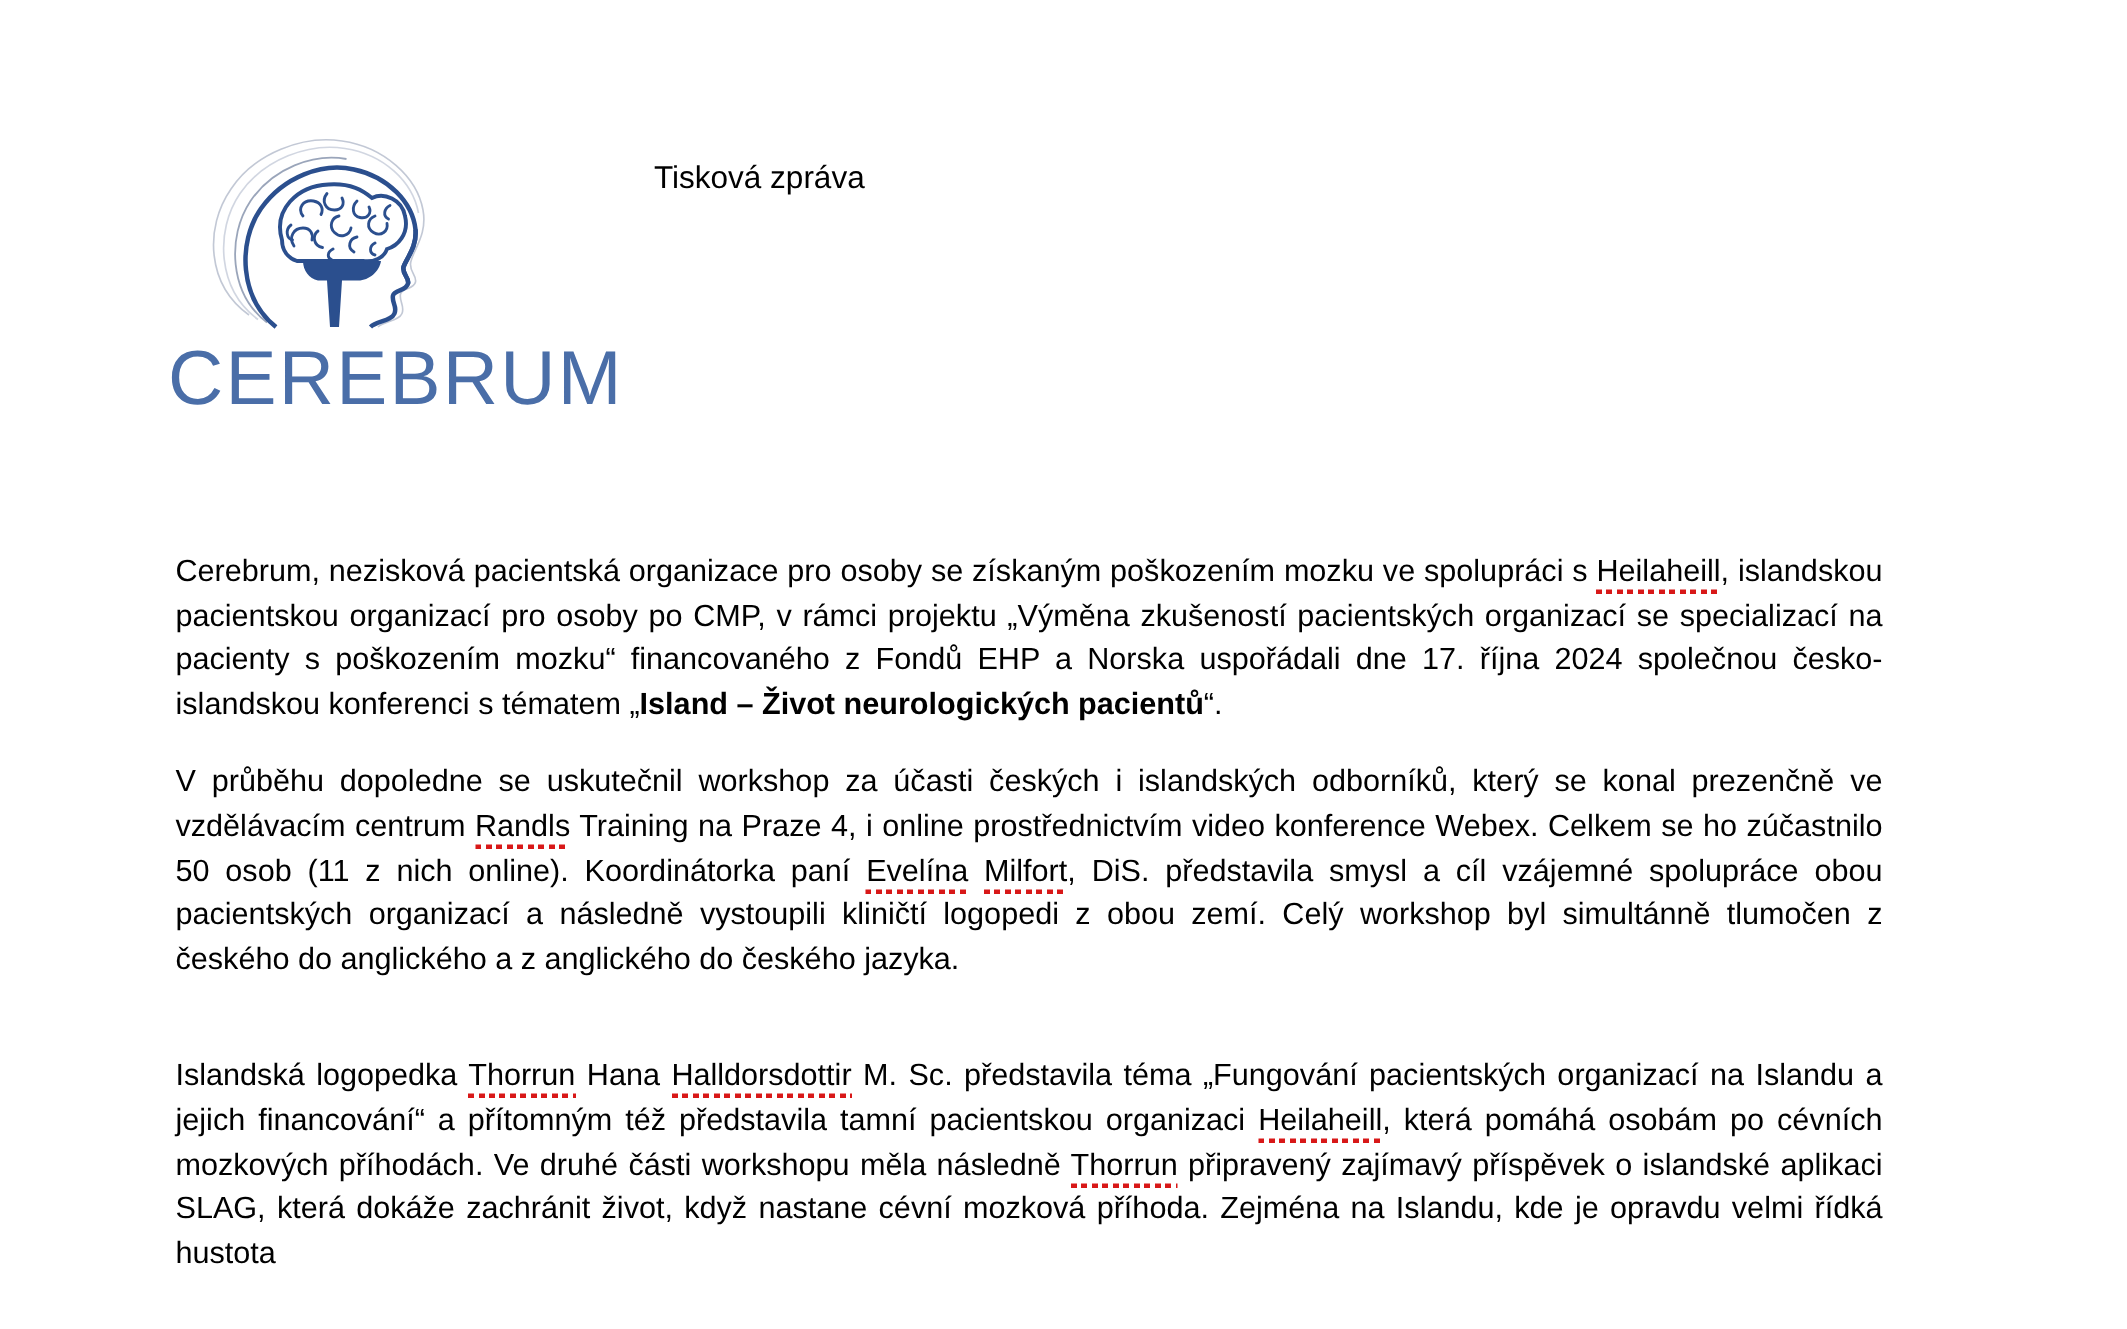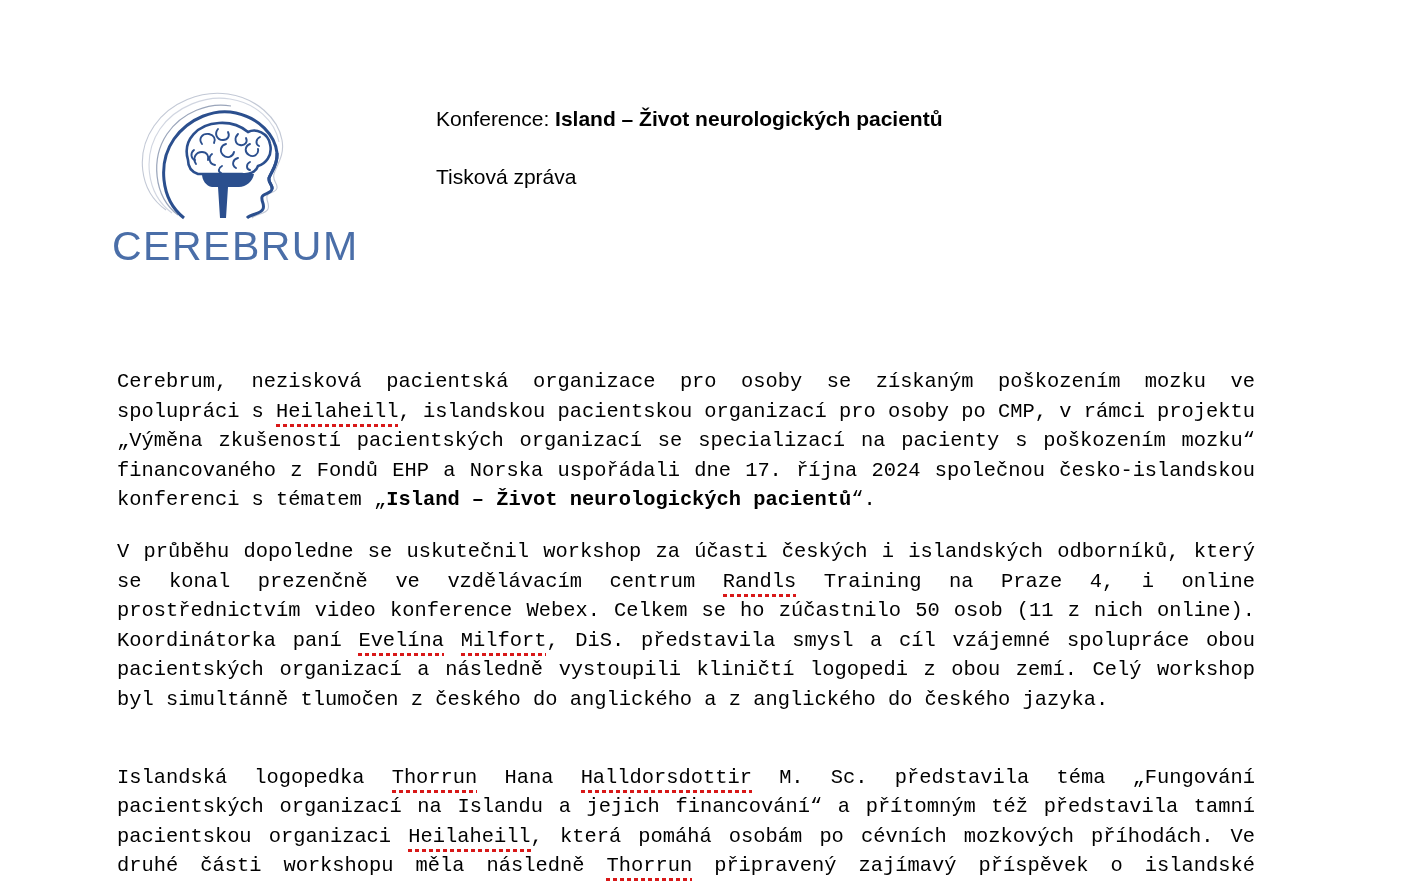--- a/index.html
+++ b/index.html
@@ -42,21 +42,21 @@
     text-align: center;
   }
   .logo-mark {
     width: 200px;
     height: 140px;
     margin: 0 auto;
     display: block;
   }
   .logo-wordmark {
     font-family: "Liberation Sans", sans-serif;
-    font-size: 41px;
+    font-size: 51px;
     letter-spacing: 1.5px;
     color: #4a6ea8;
     line-height: 1;
     margin-top: 4px;
     font-weight: 400;
     white-space: nowrap;
   }
   .logo-tagline {
     font-family: "Liberation Sans", sans-serif;
     font-size: 13.5px;
@@ -91,21 +91,20 @@
     width: 1138px;
   }
   p.para {
     margin: 0 0 22px 0;
     font-size: 20.4px;
     line-height: 29.6px;
     text-align: justify;
     text-justify: inter-word;
     color: #000;
     hyphens: none;
-    font-family: Liberation Mono, monospace;
   }
   p.para:last-child { margin-bottom: 0; margin-top: 48px; }
   p.para b { font-weight: bold; }
 
   
   .sp {
     position: relative;
     white-space: nowrap;
   }
   .sp::after {
@@ -164,21 +163,20 @@
         </g>
 
         <path d="M80 92 L132 92 C131 99 124 105 117 105 L106 105 L104 136 L98 136 L96 105 L90 105 C84 104 80 98 80 92 Z" fill="#2b4f8e"></path>
 
         <path d="M155 71 C156 83 149 90 147 96 C146 101 151 103 150 107" fill="none" stroke="#2b4f8e" stroke-width="3"></path>
       </svg>
       <div class="logo-wordmark">CEREBRUM</div>
     </div>
 
     <div class="header-lines">
-      <div class="header-line l1"><span>Konference: </span><span class="hl-bold">Island – Život neurologických pacientů</span></div>
       <div class="header-line l2">Tisková zpráva</div>
     </div>
   </div>
 
   <div class="body-text" id="body-text">
       <p class="para"><span>Cerebrum, nezisková pacientská organizace pro osoby se získaným poškozením mozku ve spolupráci s </span><span class="sp">Heilaheill</span><span>, islandskou pacientskou organizací pro osoby po CMP, v rámci projektu „Výměna zkušeností pacientských organizací se specializací na pacienty s poškozením mozku“ financovaného z Fondů EHP a Norska uspořádali dne 17. října 2024 společnou česko-islandskou konferenci s tématem „</span><b>Island – Život neurologických pacientů</b><span>“.</span></p>
       <p class="para"><span>V průběhu dopoledne se uskutečnil workshop za účasti českých i islandských odborníků, který se konal prezenčně ve vzdělávacím centrum </span><span class="sp">Randls</span><span> Training na Praze 4, i online prostřednictvím video konference Webex. Celkem se ho zúčastnilo 50 osob (11 z nich online). Koordinátorka paní </span><span class="sp">Evelína</span><span> </span><span class="sp">Milfort</span><span>, DiS. představila smysl a cíl vzájemné spolupráce obou pacientských organizací a následně vystoupili kliničtí logopedi z obou zemí. Celý workshop byl simultánně tlumočen z českého do anglického a z anglického do českého jazyka.</span></p>
       <p class="para"><span>Islandská logopedka </span><span class="sp">Thorrun</span><span> Hana </span><span class="sp">Halldorsdottir</span><span> M. Sc. představila téma „Fungování pacientských organizací na Islandu a jejich financování“ a přítomným též představila tamní pacientskou organizaci </span><span class="sp">Heilaheill</span><span>, která pomáhá osobám po cévních mozkových příhodách. Ve druhé části workshopu měla následně </span><span class="sp">Thorrun</span><span> připravený zajímavý příspěvek o islandské aplikaci SLAG, která dokáže zachránit život, když nastane cévní mozková příhoda. Zejména na Islandu, kde je opravdu velmi řídká hustota</span></p>
     </div>
 

